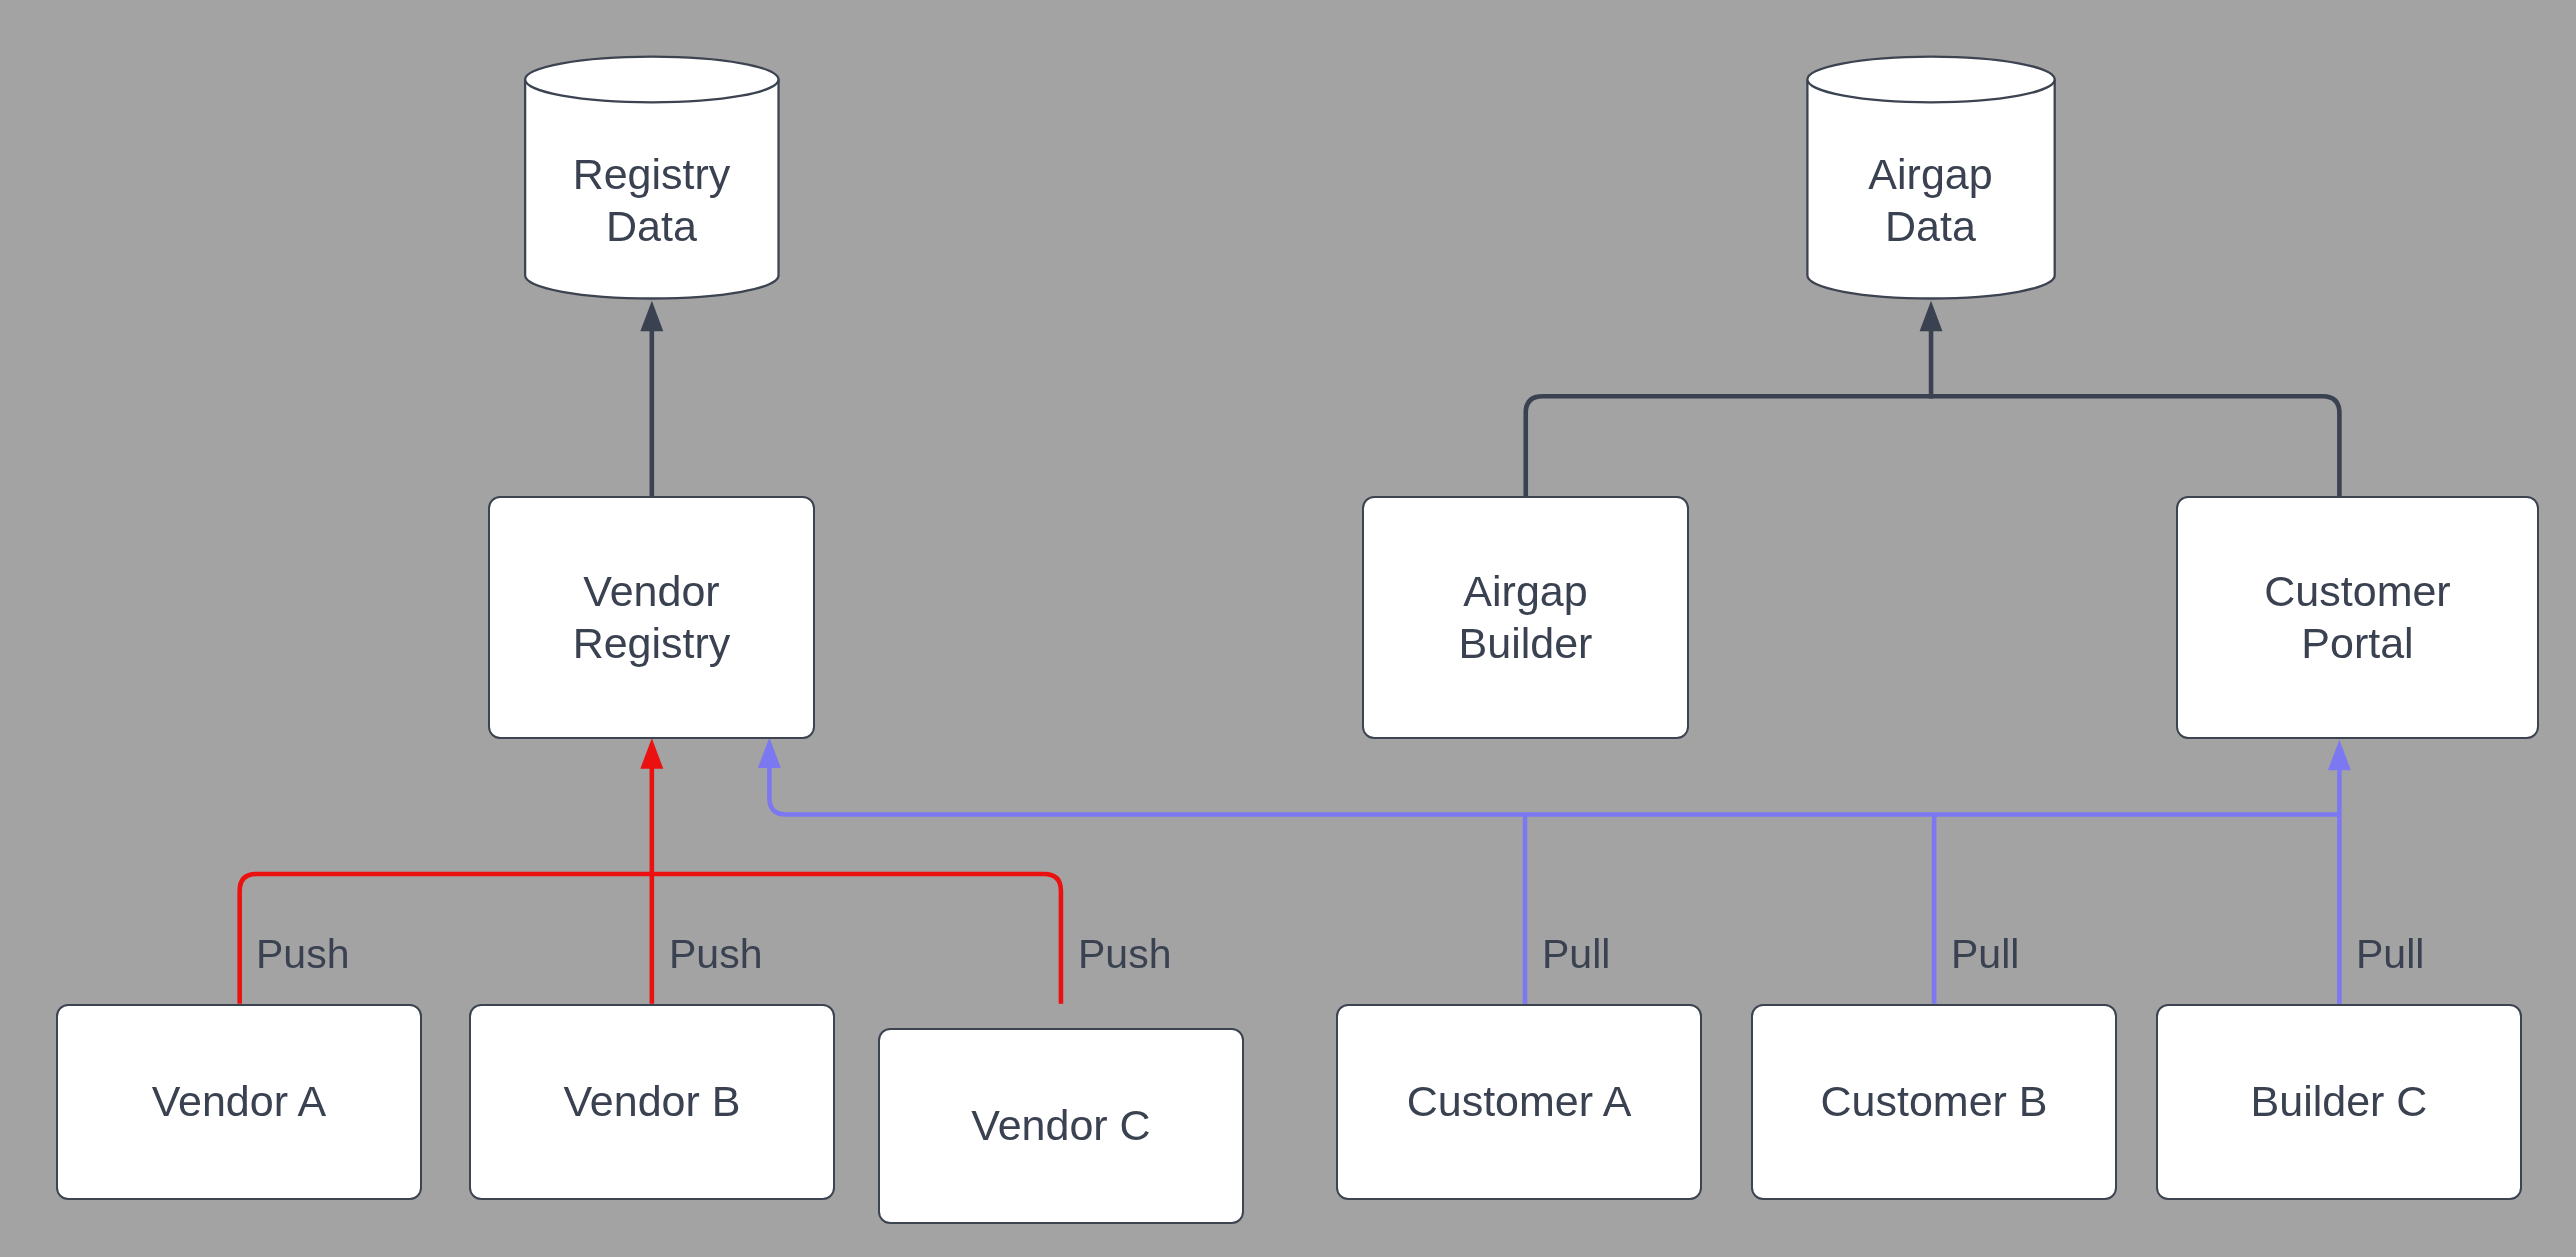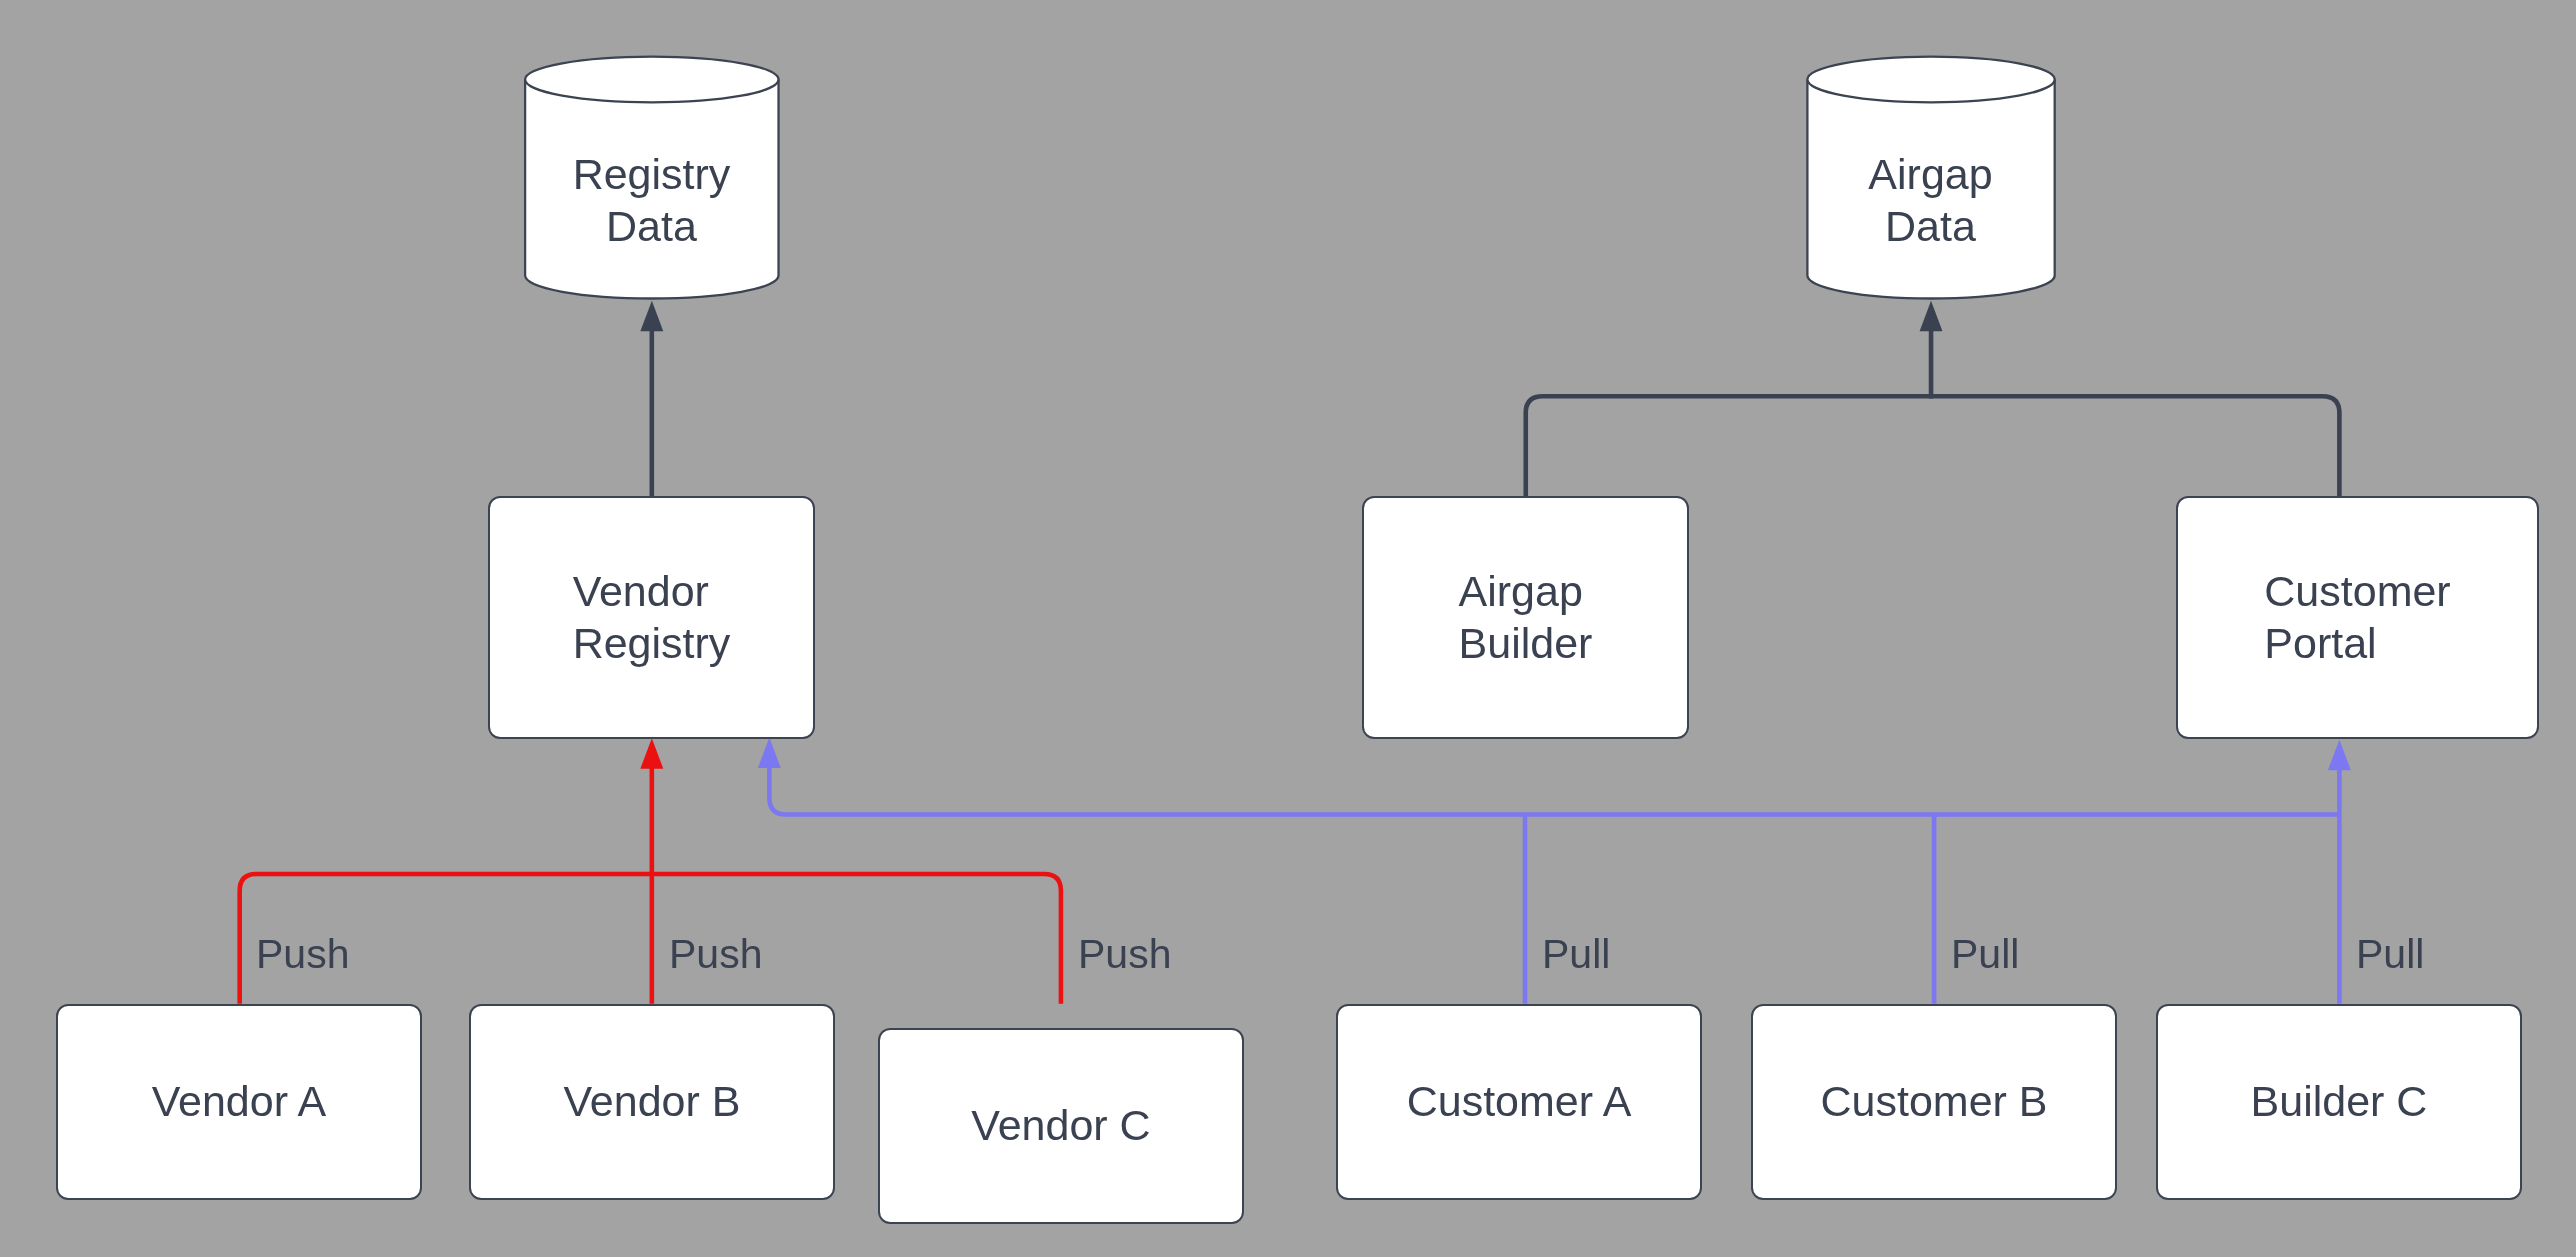--- a/index.html
+++ b/index.html
@@ -25,21 +25,21 @@
   }
   .node {
     position: absolute;
     box-sizing: border-box;
     background: #ffffff;
     border: 2.3px solid #3c4351;
     border-radius: 12.2px;
     display: flex;
     align-items: center;
     justify-content: center;
-    text-align: left;
+    text-align: center;
     color: #3a4150;
     font-size: 43px;
     line-height: 1.2;
     white-space: pre-line;
   }
   .cyl-label {
     position: absolute;
     display: flex;
     align-items: center;
     justify-content: center;

